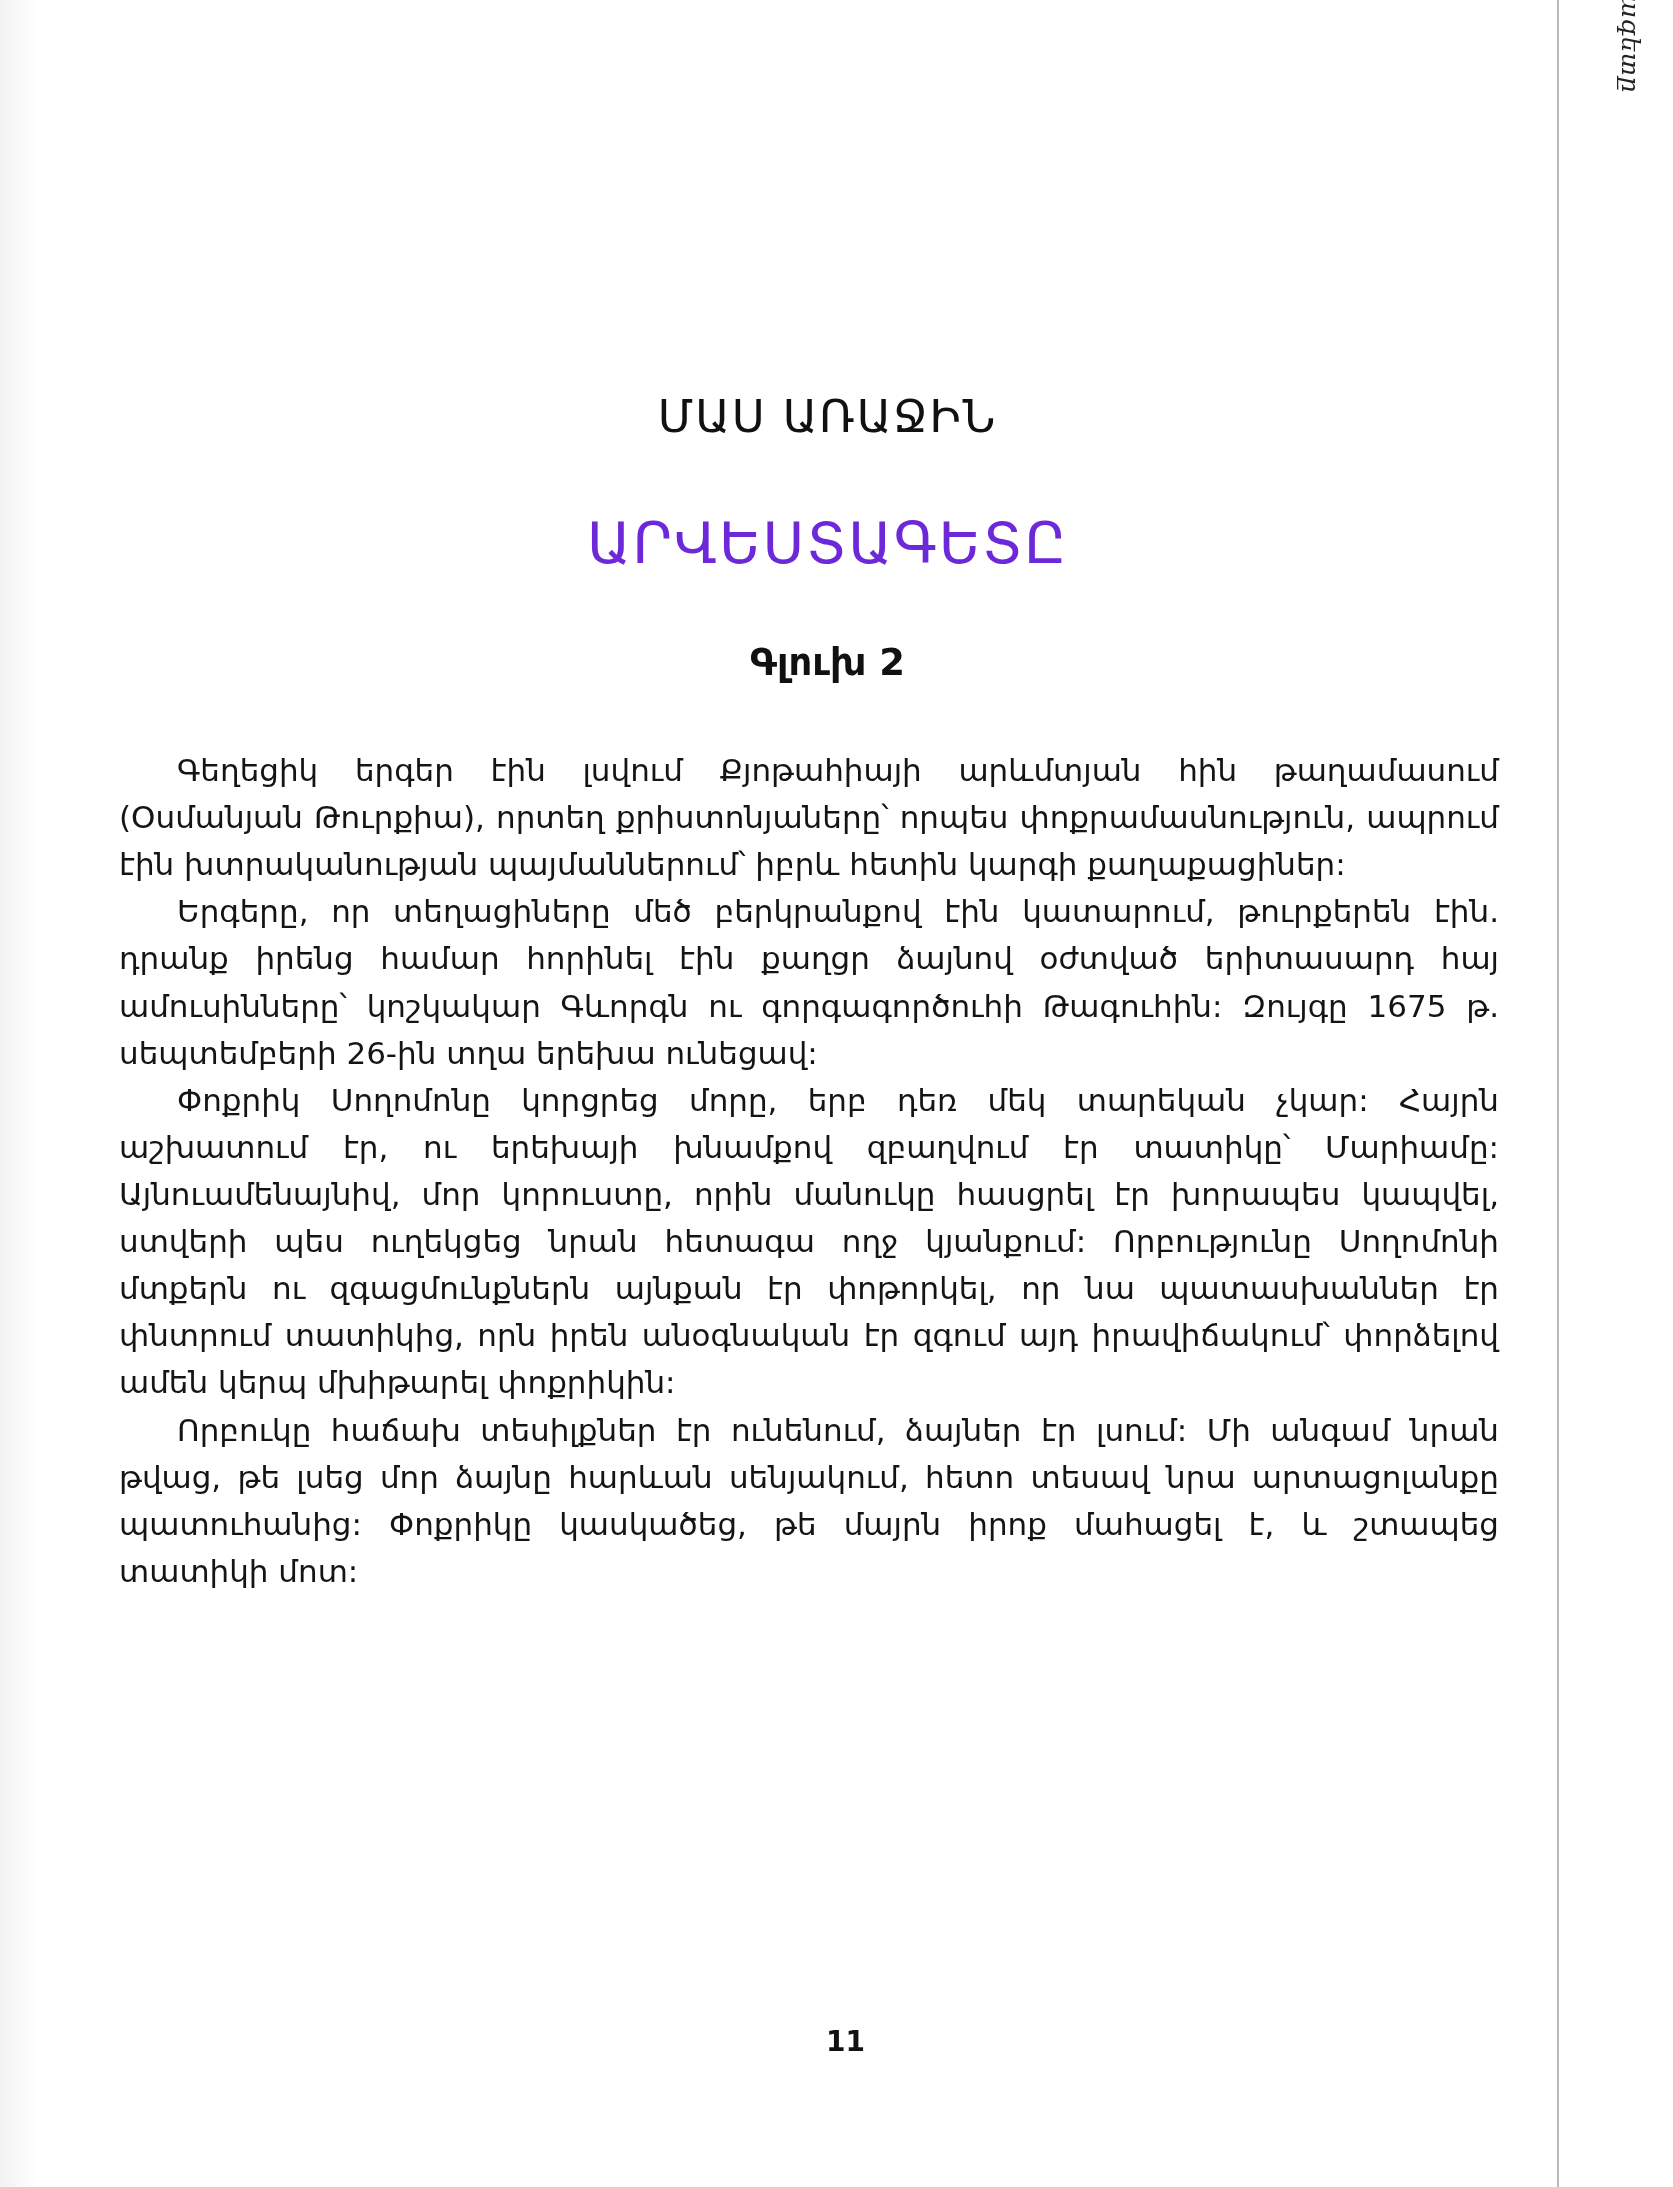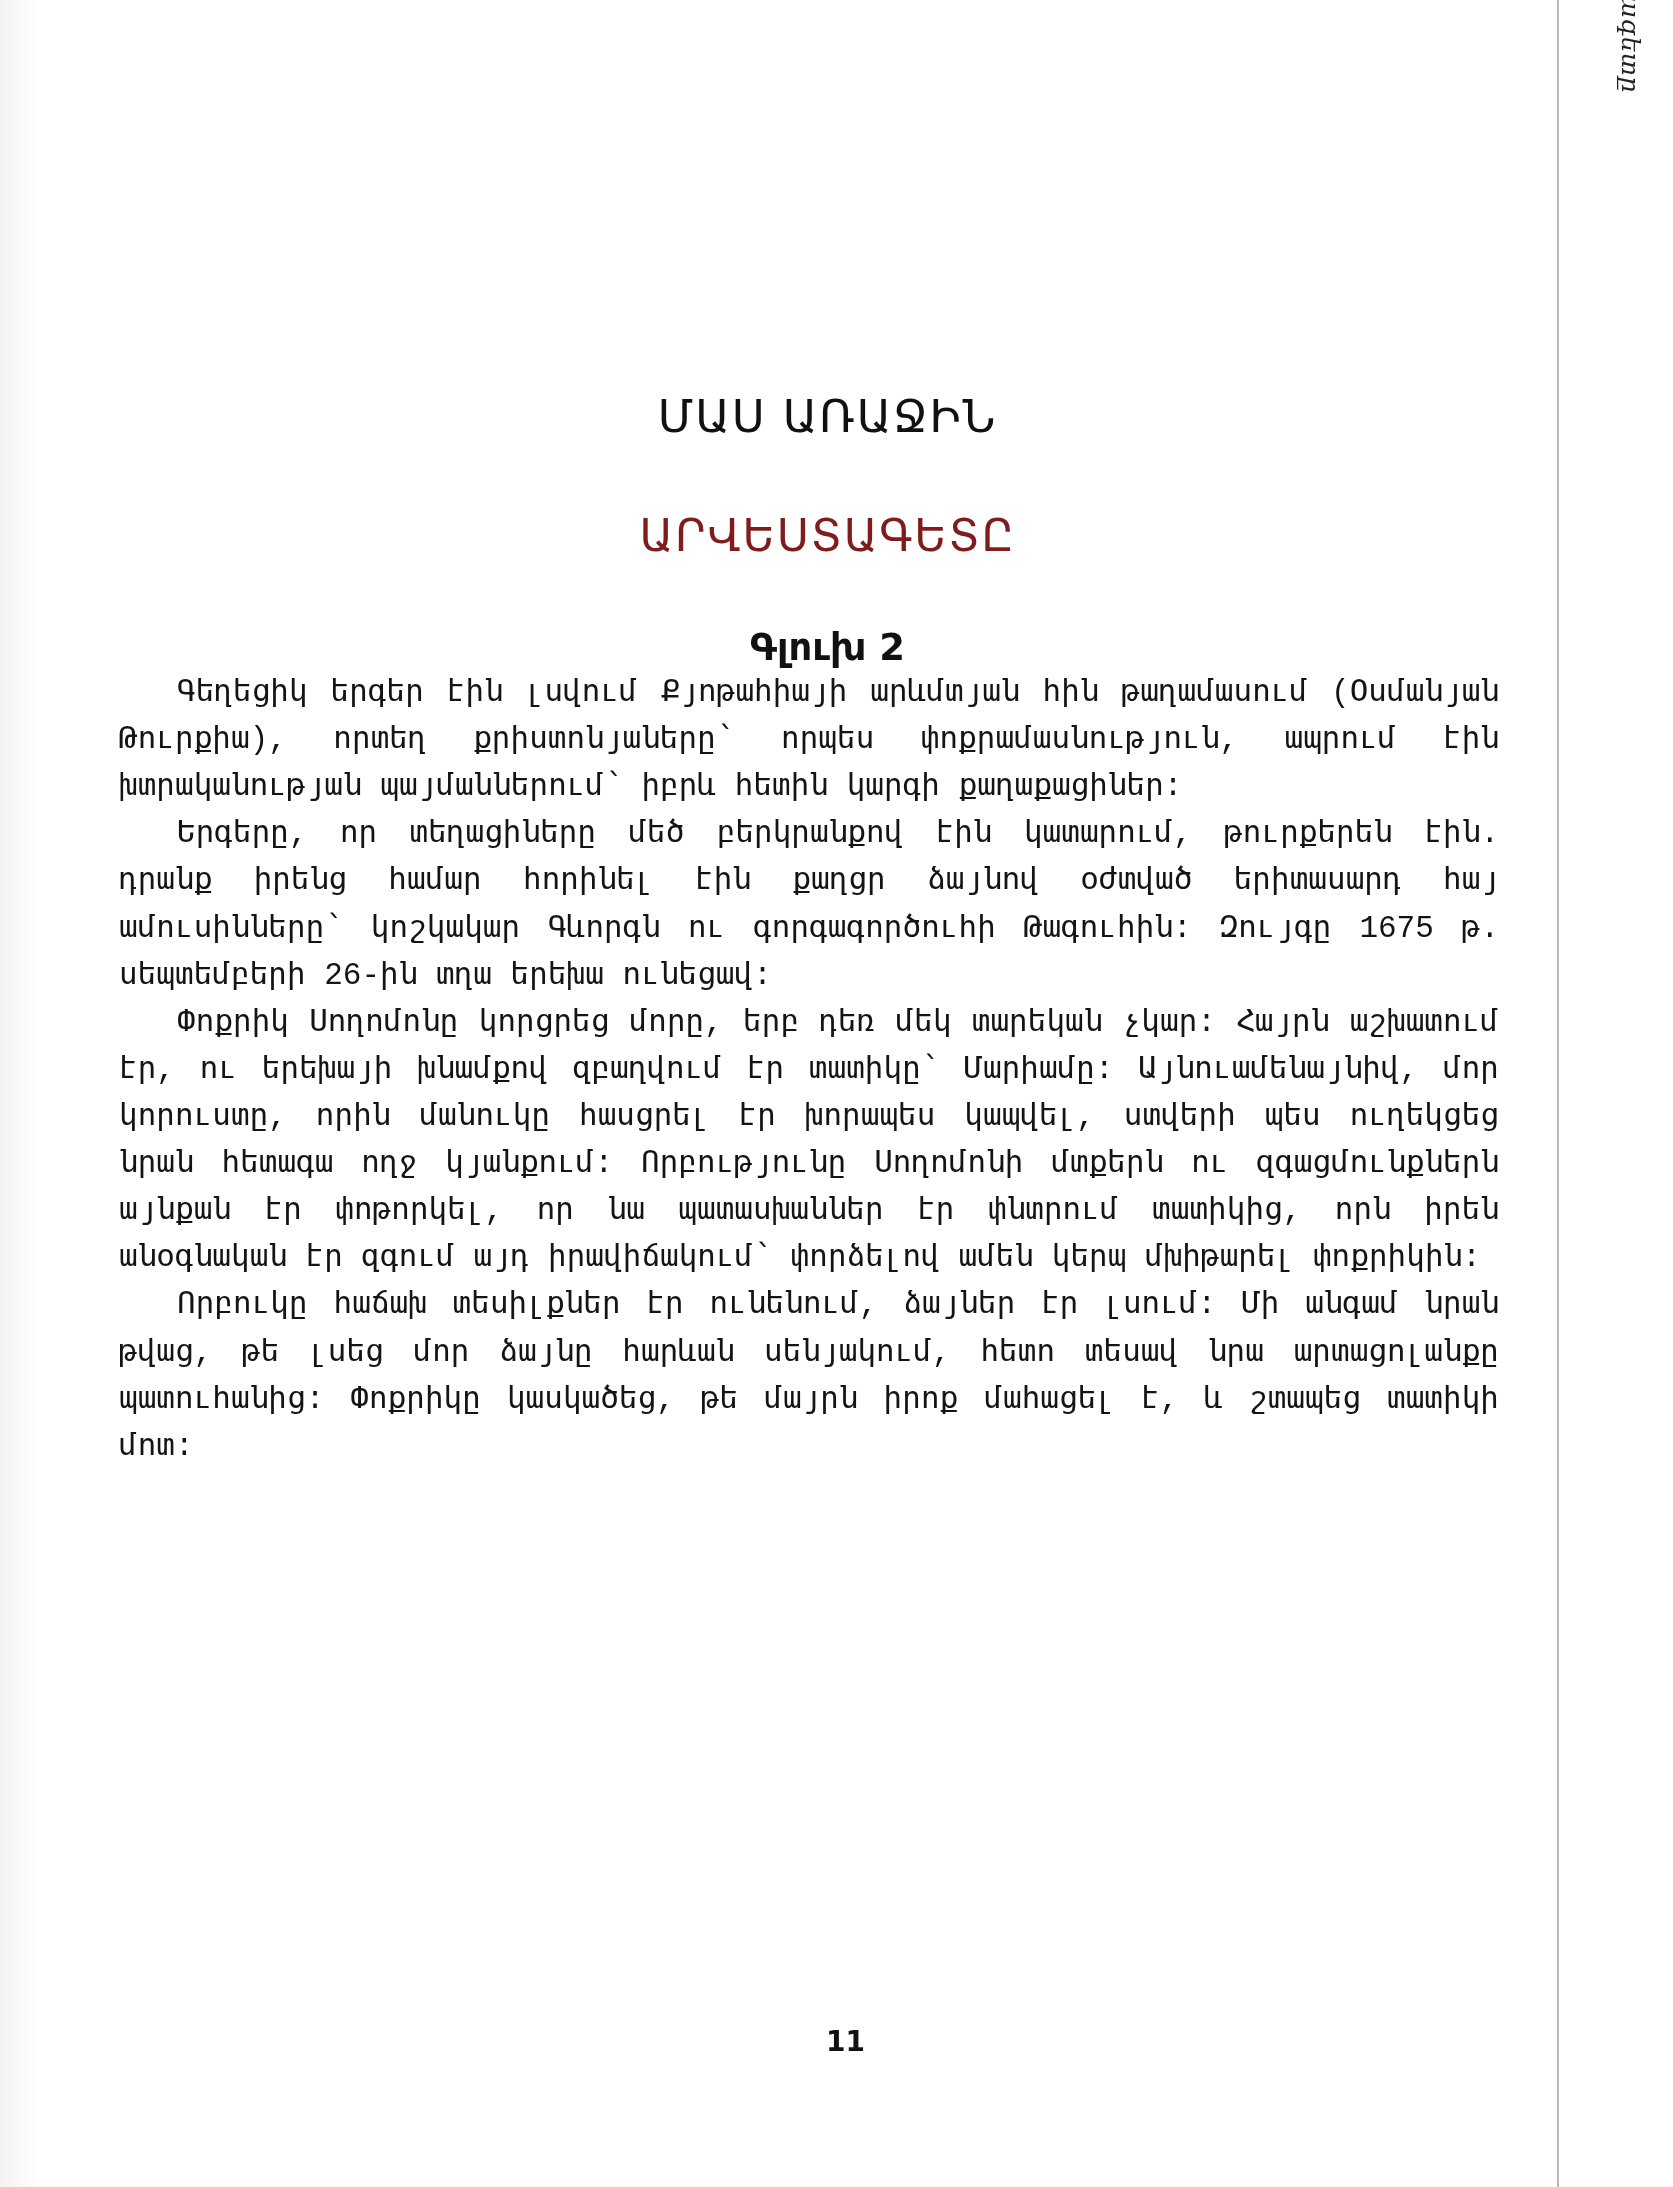--- a/index.html
+++ b/index.html
@@ -73,41 +73,41 @@
     margin-top: 390px;
     text-align: center;
     font-size: 45px;
     letter-spacing: 1.9px;
     color: #111;
   }
 
   .work-title {
     margin-top: 67px;
     text-align: center;
-    font-size: 44px;
+    font-size: 57px;
     letter-spacing: 1.9px;
-    color: #7f1d1d;
+    color: #6d28d9;
   }
 
   .chapter-title {
     margin-top: 65px;
     text-align: center;
     font-size: 37px;
     font-weight: bold;
     color: #111;
   }
 
   .body-text {
+    margin-top: 63px;
     font-size: 31px;
     line-height: 1.52;
     text-align: justify;
     text-justify: inter-word;
     color: #141414;
     padding-right: 37px;
-    font-family: Liberation Mono, monospace;
   }
 
   .body-text p {
     margin: 0;
     text-indent: 58px;
   }
 
   .page-number {
     position: absolute;
     left: 0;

